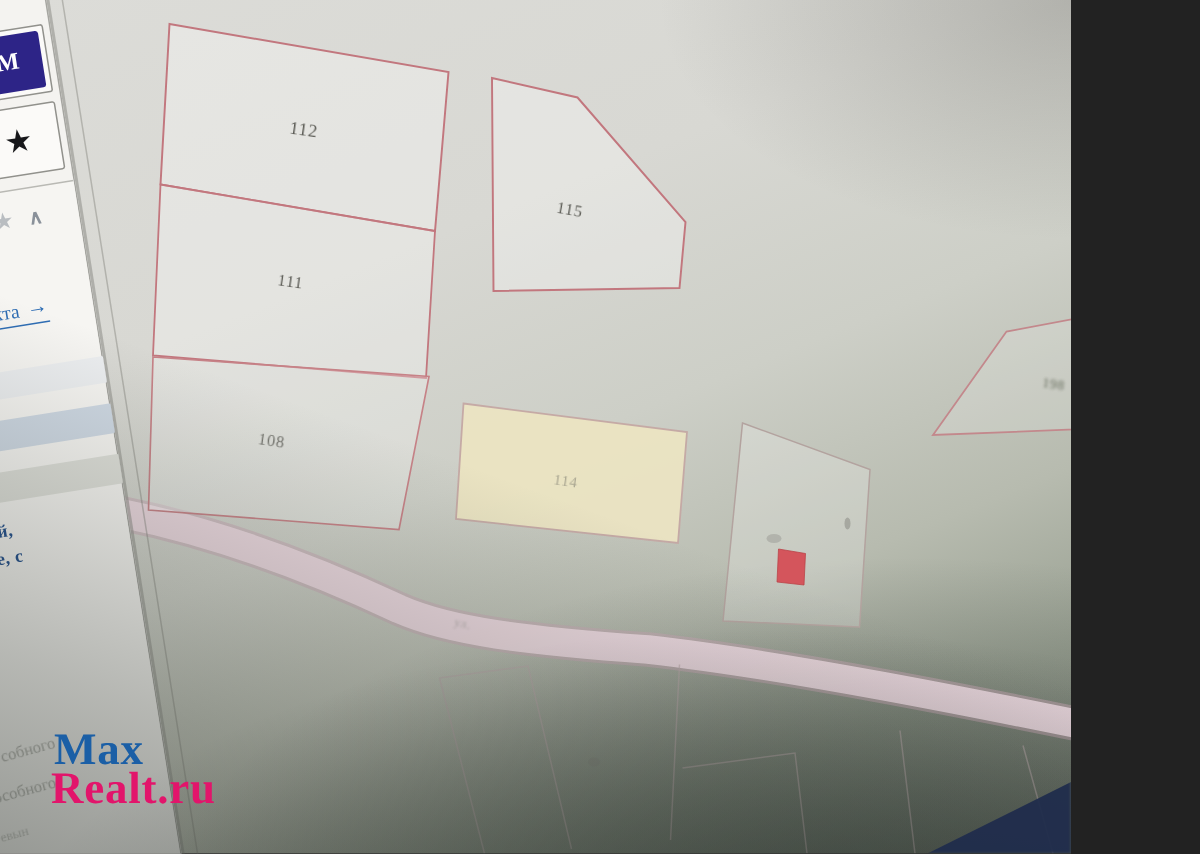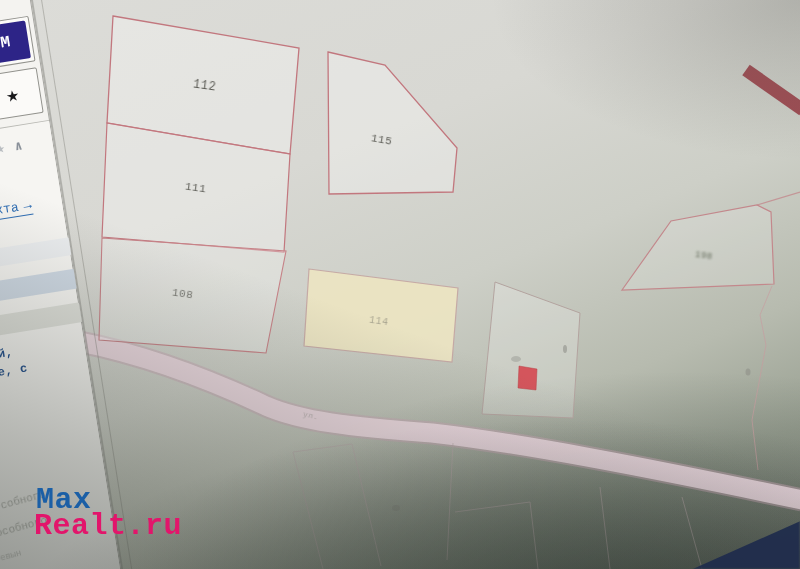--- a/index.html
+++ b/index.html
@@ -1,18 +1,18 @@
 <!DOCTYPE html>
 <html><head>
 <meta charset="utf-8">
 <style>
   html,body{margin:0;padding:0;background:#222;}
   .screen{
-    position:relative;width:800px;height:569px;overflow:hidden;
-    font-family:Liberation Mono, monospace;
+    position:relative;width:714px;height:569px;overflow:hidden;
+    font-family:Liberation Serif, serif;
     background:
       radial-gradient(130% 85% at 85% 112%, rgba(30,40,36,.55) 0%, rgba(30,40,36,0) 55%),
       linear-gradient(158deg,#dcdcd8 0%,#d8d8d3 32%,#cdcfc7 52%,#b7bbaf 70%,#99a092 84%,#7f857a 100%);
   }
   
   .map-svg{position:absolute;left:0;top:0;z-index:2;filter:blur(.45px);}
   .map-label{
     position:absolute;z-index:5;color:#5c5c56;font-size:11px;letter-spacing:.5px;
     transform:rotate(8deg);filter:blur(.35px);white-space:nowrap;
   }

